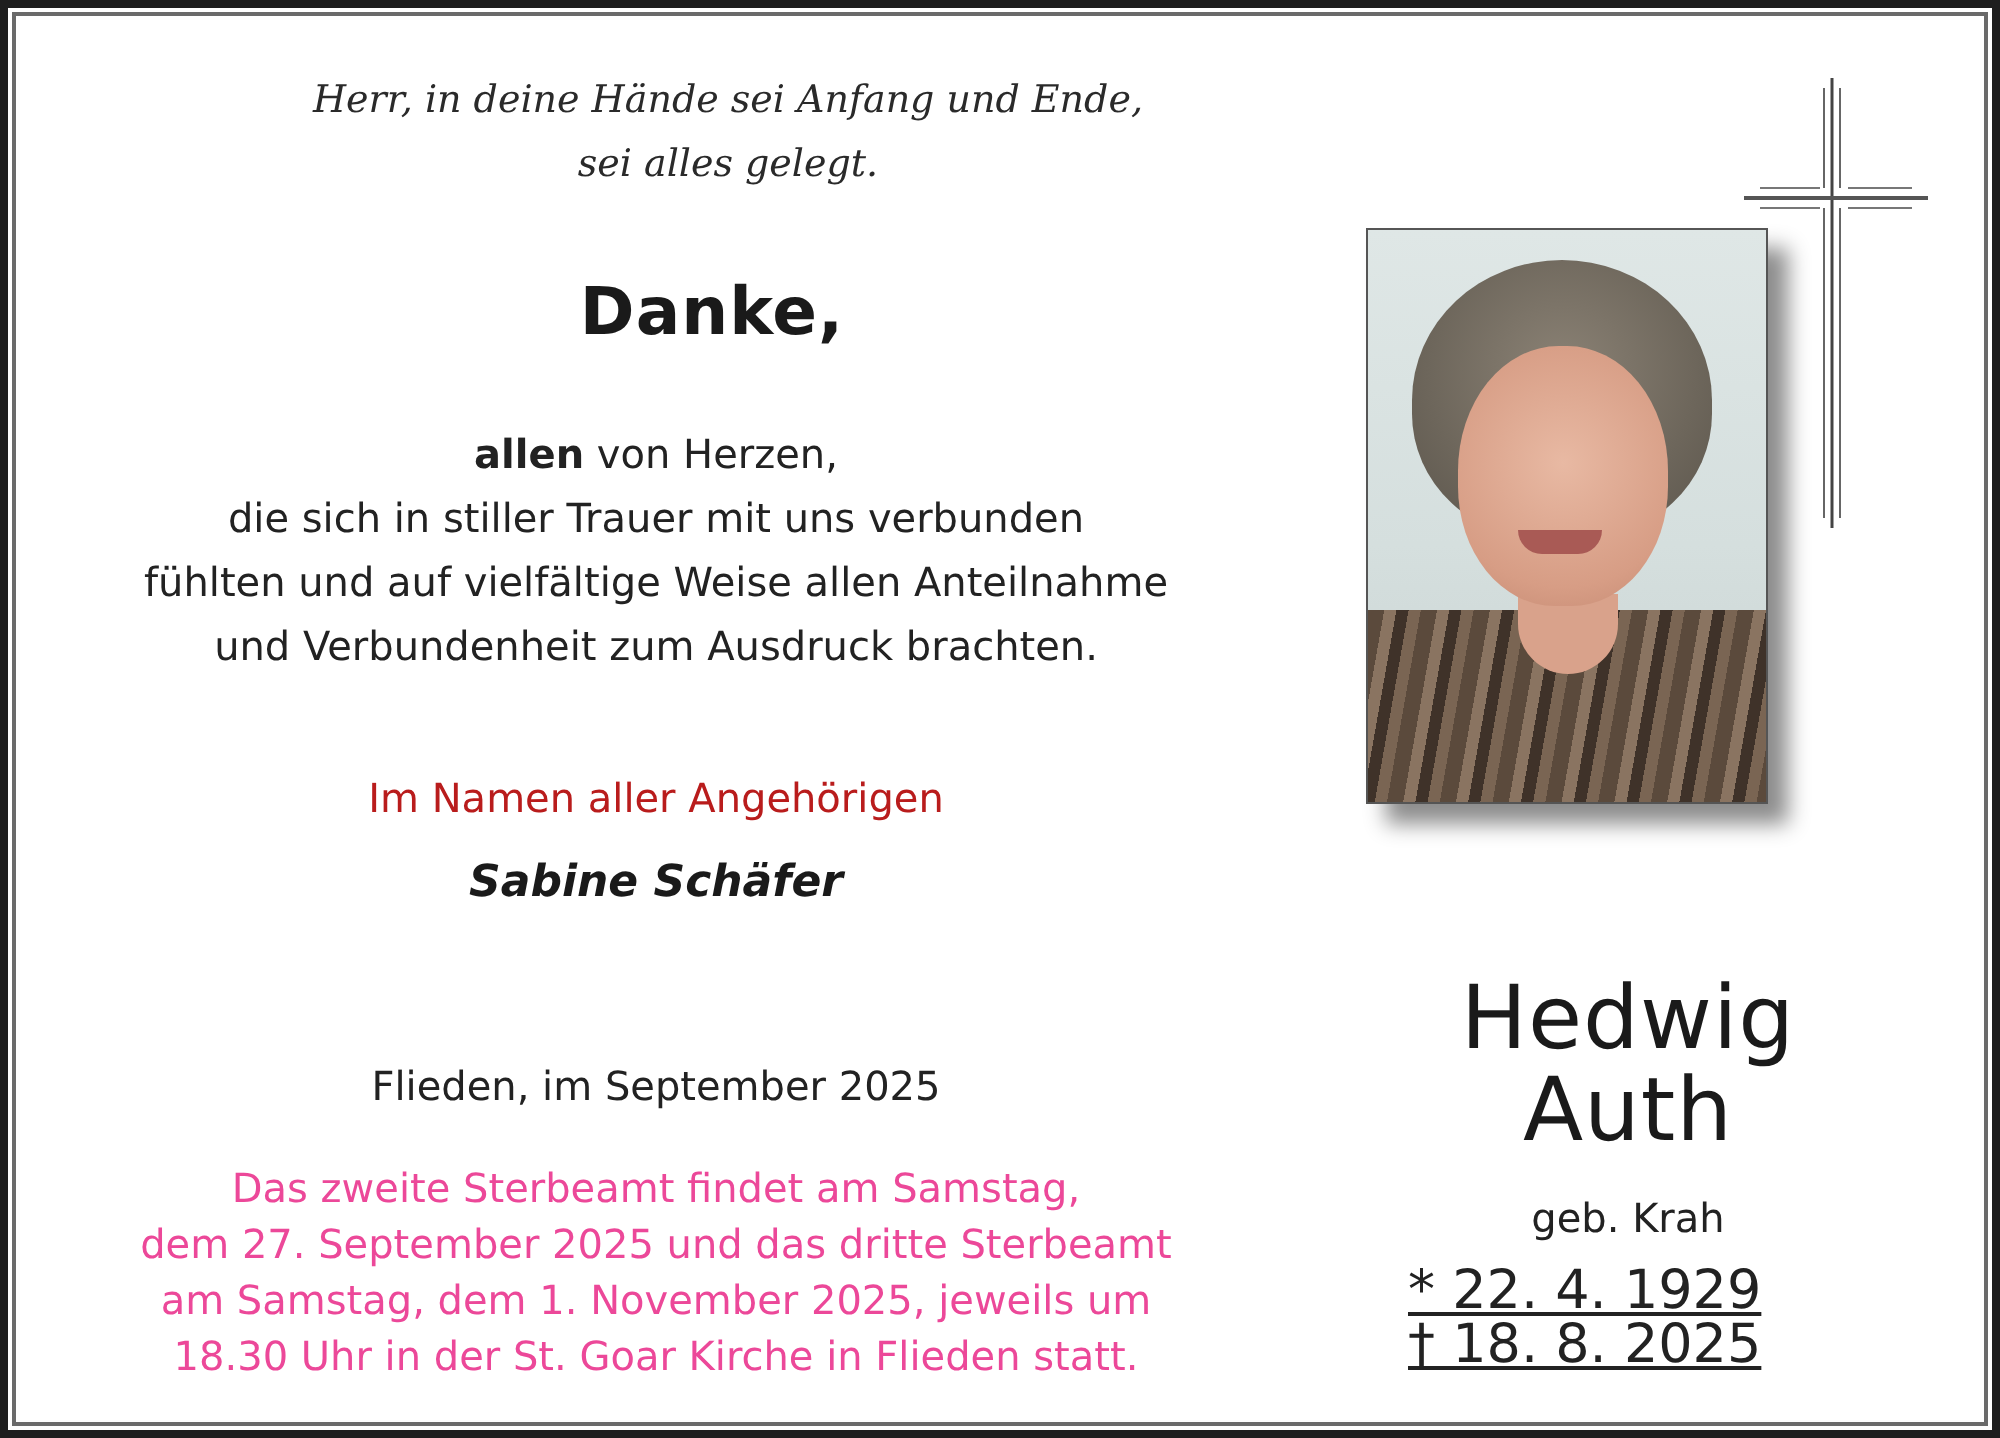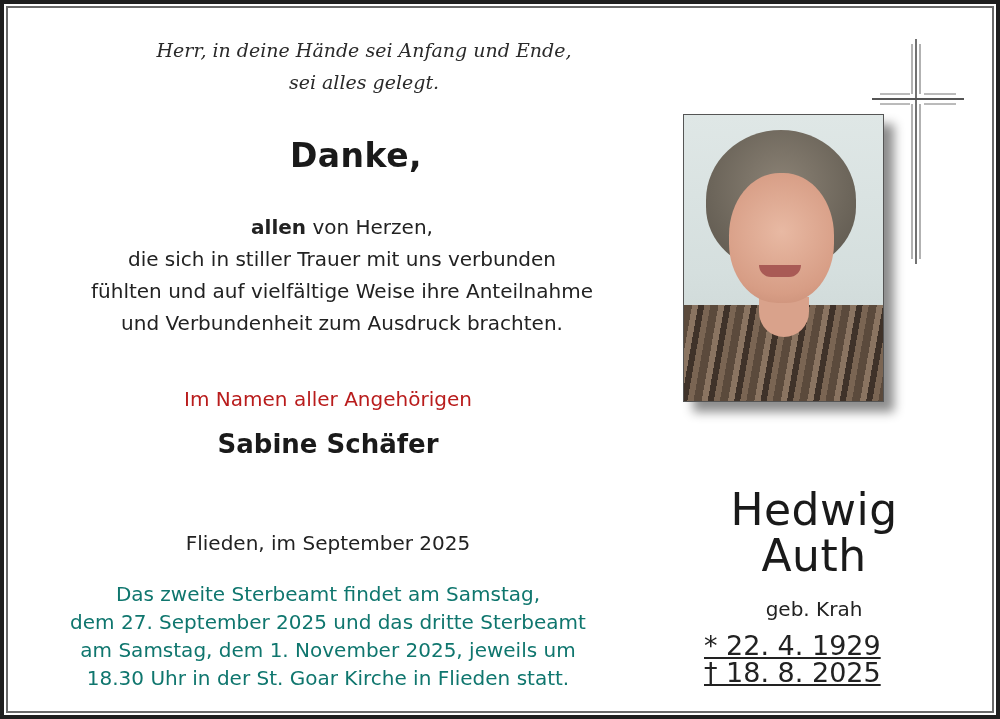--- a/index.html
+++ b/index.html
@@ -3,26 +3,26 @@
 <meta charset="utf-8">
 <style>
   html, body { margin:0; padding:0; }
   body { width:1000px; height:719px; background:#1e1e1e; position:relative; overflow:hidden;
          font-family:"DejaVu Sans", sans-serif; color:#1a1a1a; }
   .card { position:absolute; left:4px; top:4px; width:992px; height:711px; background:#fff; }
   .inner { position:absolute; left:2px; top:2px; right:2px; bottom:2px; border:2px solid #6a6a6a; }
   .t { position:absolute; text-align:center; white-space:nowrap; }
   .motto { left:0; width:648px; top:30px; font-family:"DejaVu Serif", serif; font-style:italic; font-size:19px; line-height:32px; color:#2a2a2a;padding-left:36px; }
   .danke { left:0; width:648px; top:132px; font-size:33px; font-weight:bold; letter-spacing:0.5px;margin-left:28px; }
-  .body { left:0; width:648px; top:207px; font-size:20px; line-height:32px; color:#222;margin-left:14px; }
+  .body { left:0; width:648px; top:207px; font-size:20px; line-height:32px; color:#222; }
   .body b { font-weight:bold; }
   .im { left:0; width:648px; top:383px; font-size:20px; color:#b91c1c; }
-  .sig { left:0; width:648px; top:425px; font-size:26px; font-weight:bold; }
+  .sig { left:0; width:648px; top:425px; font-size:22px; font-weight:bold;font-style:italic; }
   .place { left:0; width:648px; top:527px; font-size:20px; color:#222; }
-  .notice { left:0; width:648px; top:576px; font-size:20px; line-height:28px; color:#0f766e; }
+  .notice { left:0; width:648px; top:576px; font-size:20px; line-height:28px; color:#ec4899; }
   .photo { position:absolute; left:679px; top:110px; width:199px; height:286px; border:1px solid #555;
            box-shadow:10px 10px 10px rgba(0,0,0,0.45);
            background:linear-gradient(180deg,#dfe7e6 0%,#d5dfde 55%,#c9d3d2 100%); overflow:hidden; }
   .hair { position:absolute; left:22px; top:15px; width:150px; height:140px; border-radius:50% 50% 45% 45%;
           background:radial-gradient(circle at 50% 40%,#8b8275 0%,#6d665b 60%,#5a544b 100%); }
   .face { position:absolute; left:45px; top:58px; width:105px; height:130px; border-radius:48% 48% 46% 46%;
           background:radial-gradient(circle at 50% 45%,#e8b9a3 0%,#d79d85 70%,#c58a73 100%); }
   .smile { position:absolute; left:75px; top:150px; width:42px; height:12px; border-radius:0 0 20px 20px; background:#a95a55; }
   .shirt { position:absolute; left:0; top:190px; width:199px; height:100px;
            background:repeating-linear-gradient(100deg,#5b4a3c 0 8px,#8a7461 8px 14px,#3f3229 14px 20px,#7a6553 20px 26px); }
@@ -41,21 +41,21 @@
   <div class="t motto">
     <div>Herr, in deine Hände sei Anfang und Ende,</div>
     <div>sei alles gelegt.</div>
   </div>
 
   <div class="t danke">Danke,</div>
 
   <div class="t body">
     <div><b>allen</b><span> von Herzen,</span></div>
     <div>die sich in stiller Trauer mit uns verbunden</div>
-    <div>fühlten und auf vielfältige Weise ihre Anteilnahme</div>
+    <div>fühlten und auf vielfältige Weise allen Anteilnahme</div>
     <div>und Verbundenheit zum Ausdruck brachten.</div>
   </div>
 
   <div class="t im">Im Namen aller Angehörigen</div>
   <div class="t sig">Sabine Schäfer</div>
 
   <div class="t place">Flieden, im September 2025</div>
 
   <div class="t notice">
     <div>Das zweite Sterbeamt findet am Samstag,</div>

